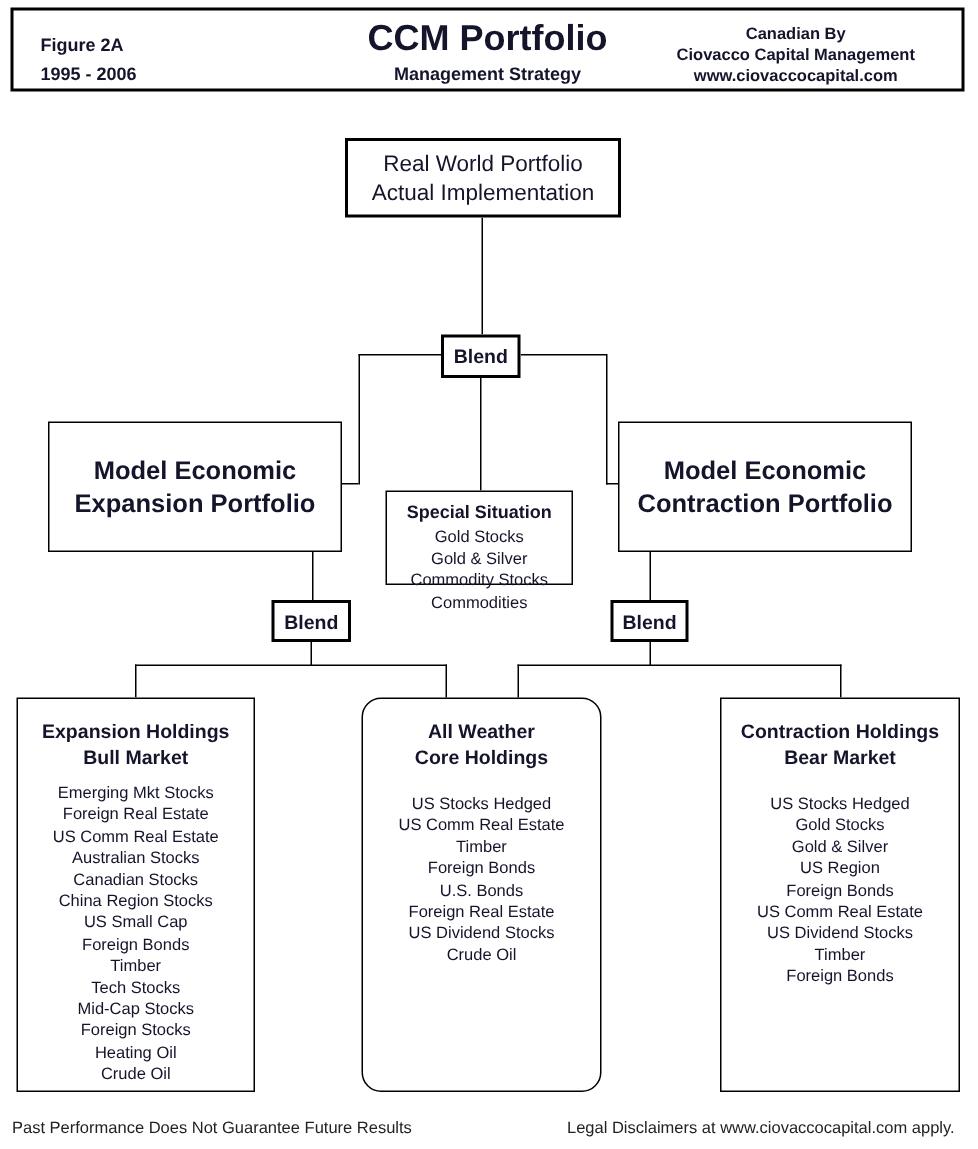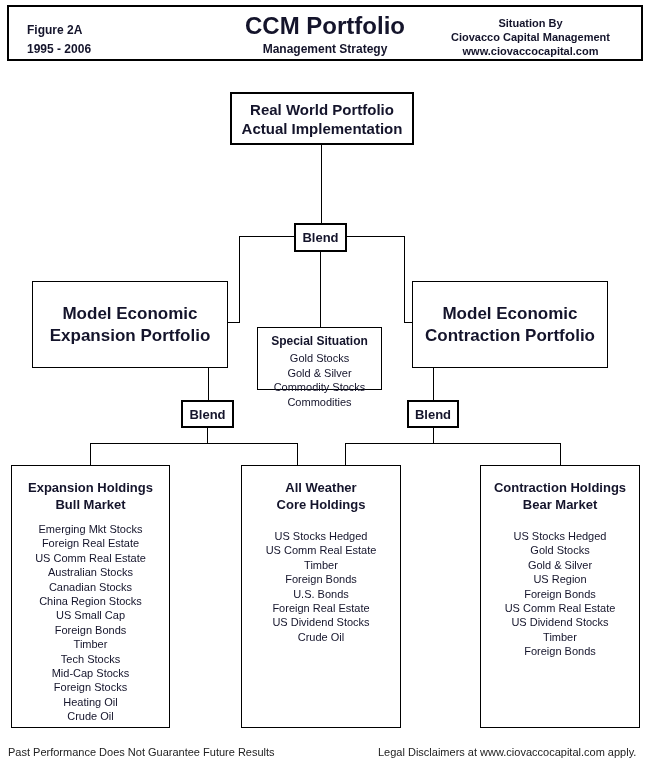--- a/index.html
+++ b/index.html
@@ -30,21 +30,21 @@
 
   
   .hdr-figure { position: absolute; left: 18px; top: 14px; width: 124px;
     font-size: 12px; font-weight: bold; text-align: left; line-height: 19px; }
   .hdr-center { position: absolute; left: 0; right: 0; top: 5px; text-align: center; }
   .hdr-title { font-size: 24px; font-weight: bold; line-height: 28px; }
   .hdr-sub { font-size: 12px; font-weight: bold; line-height: 18px; }
   .hdr-dev { position: absolute; right: 8px; top: 9px; width: 205px;
     font-size: 11px; font-weight: bold; text-align: center; line-height: 14px; }
 
-  .node-md { font-size: 15px; font-weight: bold; line-height: 19px; }
+  .node-md { font-size: 15px; font-weight: normal; line-height: 19px; }
   .node-lg { font-size: 17px; font-weight: bold; line-height: 22px; }
   .blend-label { font-size: 13px; font-weight: bold; }
 
   .special-title { font-size: 12px; font-weight: bold; line-height: 15px; margin: 6px 0 2px 0; }
   .special-items .list-item { font-size: 11px; line-height: 14.5px; }
 
   .holdings { padding-top: 13px; }
   .holdings-title { font-size: 13px; font-weight: bold; line-height: 17px; }
   .holdings-items { margin-top: 9px; }
   .holdings-items .list-item { font-size: 11px; line-height: 14.4px; }
@@ -59,21 +59,21 @@
   <div class="box thick" style="left:7px; top:5px; width:636px; height:56px;">
     <div class="hdr-figure">
       <div>Figure 2A</div>
       <div>1995 - 2006</div>
     </div>
     <div class="hdr-center">
       <div class="hdr-title">CCM Portfolio</div>
       <div class="hdr-sub">Management Strategy</div>
     </div>
     <div class="hdr-dev">
-      <div>Situation By</div>
+      <div>Canadian By</div>
       <div>Ciovacco Capital Management</div>
       <div>www.ciovaccocapital.com</div>
     </div>
   </div>
 
   <div class="line" style="left:321px; top:145px; width:1px; height:78px;"></div>
   <div class="line" style="left:239px; top:236px; width:55px; height:1px;"></div>
   <div class="line" style="left:239px; top:236px; width:1px; height:87px;"></div>
   <div class="line" style="left:228px; top:322px; width:11px; height:1px;"></div>
   <div class="line" style="left:347px; top:236px; width:57px; height:1px;"></div>
@@ -143,21 +143,21 @@
         <div class="list-item">Foreign Bonds</div>
         <div class="list-item">Timber</div>
         <div class="list-item">Tech Stocks</div>
         <div class="list-item">Mid-Cap Stocks</div>
         <div class="list-item">Foreign Stocks</div>
         <div class="list-item">Heating Oil</div>
         <div class="list-item">Crude Oil</div>
       </div>
   </div>
 
-  <div class="box holdings" style="left:241px; top:465px; width:160px; height:263px;">
+  <div class="box holdings" style="left:241px; top:465px; width:160px; height:263px;border-radius:13px;">
     <div class="holdings-title">
       <div>All Weather</div>
       <div>Core Holdings</div>
     </div>
     <div class="holdings-items" style="margin-top:16px;">
         <div class="list-item">US Stocks Hedged</div>
         <div class="list-item">US Comm Real Estate</div>
         <div class="list-item">Timber</div>
         <div class="list-item">Foreign Bonds</div>
         <div class="list-item">U.S. Bonds</div>

